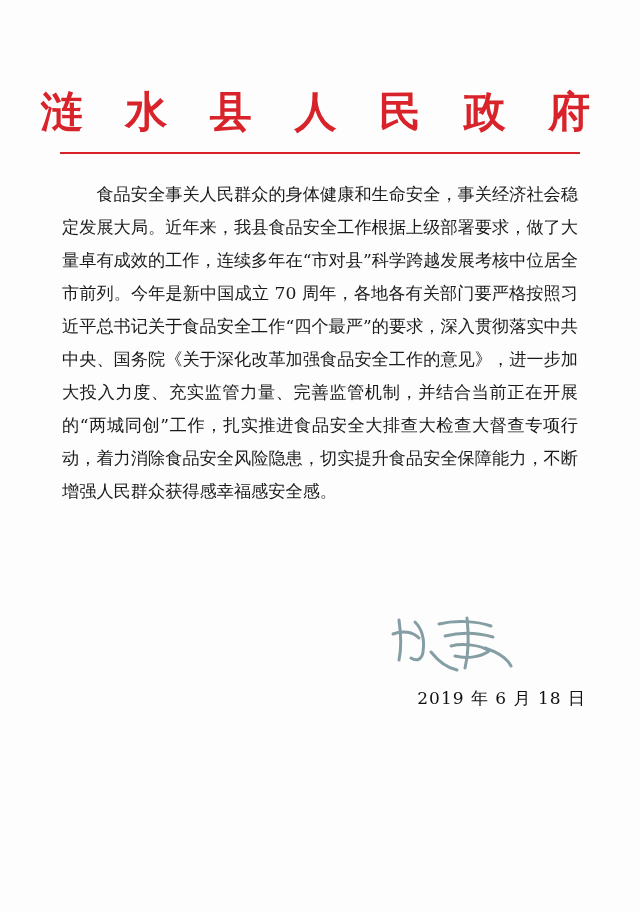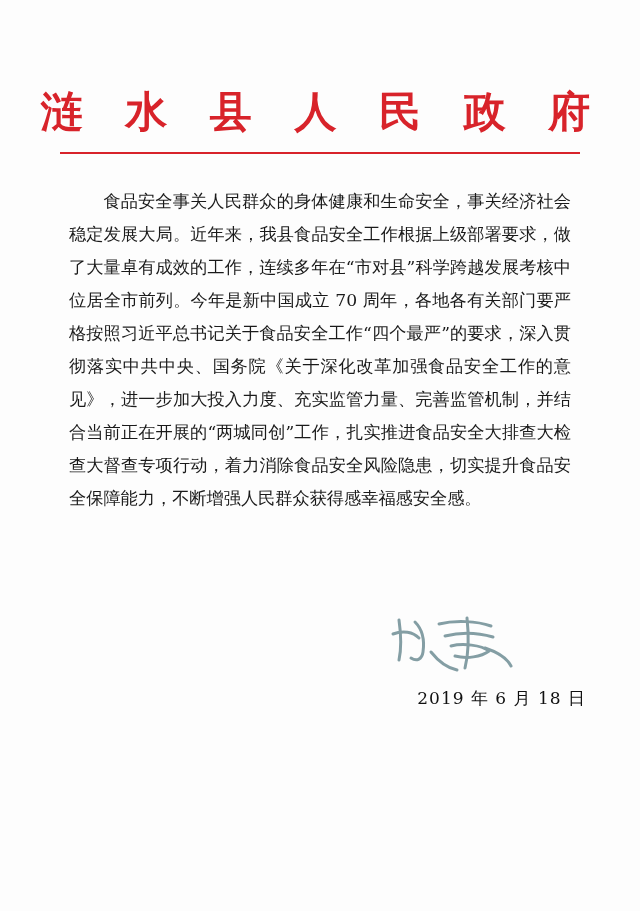--- a/index.html
+++ b/index.html
@@ -52,21 +52,21 @@
     left: 62px;
     width: 516px;
     font-size: 17.2px;
     line-height: 33px;
     color: #1a1a1a;
     text-align: justify;
     text-justify: inter-ideograph;
     font-family: "DejaVu Serif", "Liberation Serif", serif;
   }
   .body-text p {
-    margin: 7px;
+    margin: 0;
     text-indent: 2em;
   }
   .signature-block {
     position: absolute;
     top: 612px;
     left: 0;
     width: 640px;
   }
   .seal-mark {
     position: absolute;

